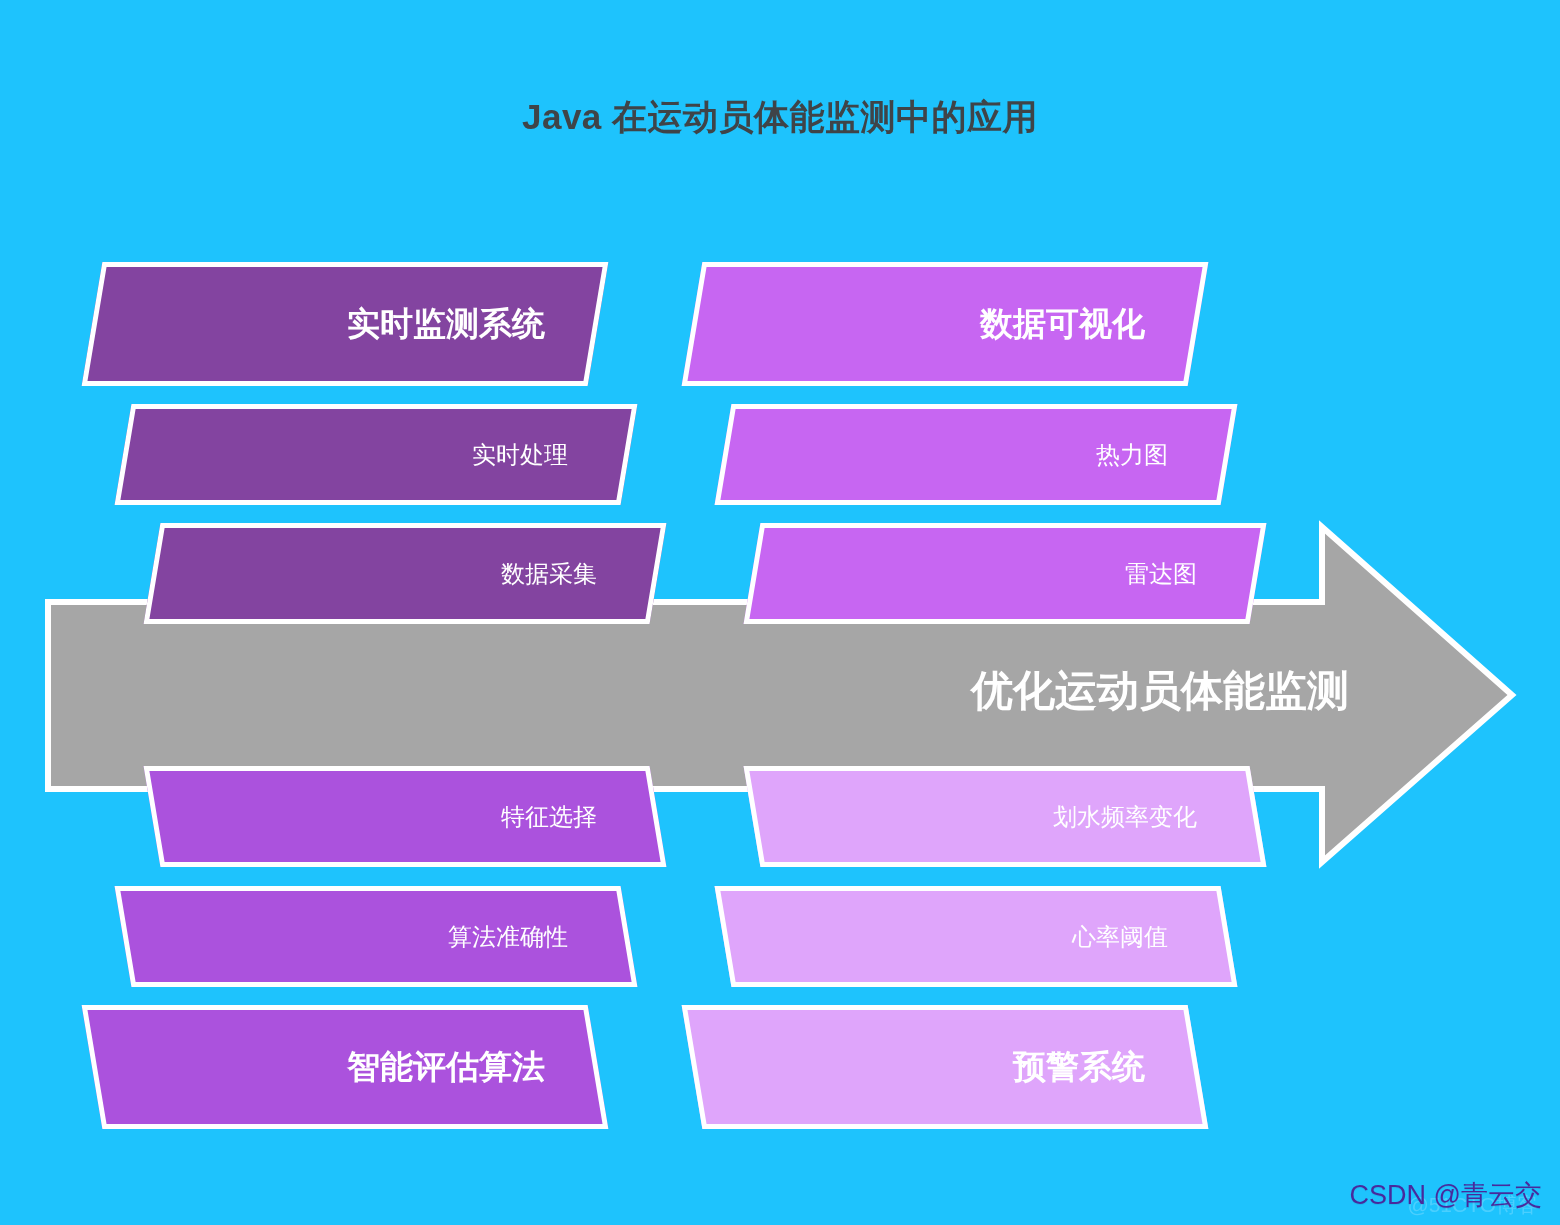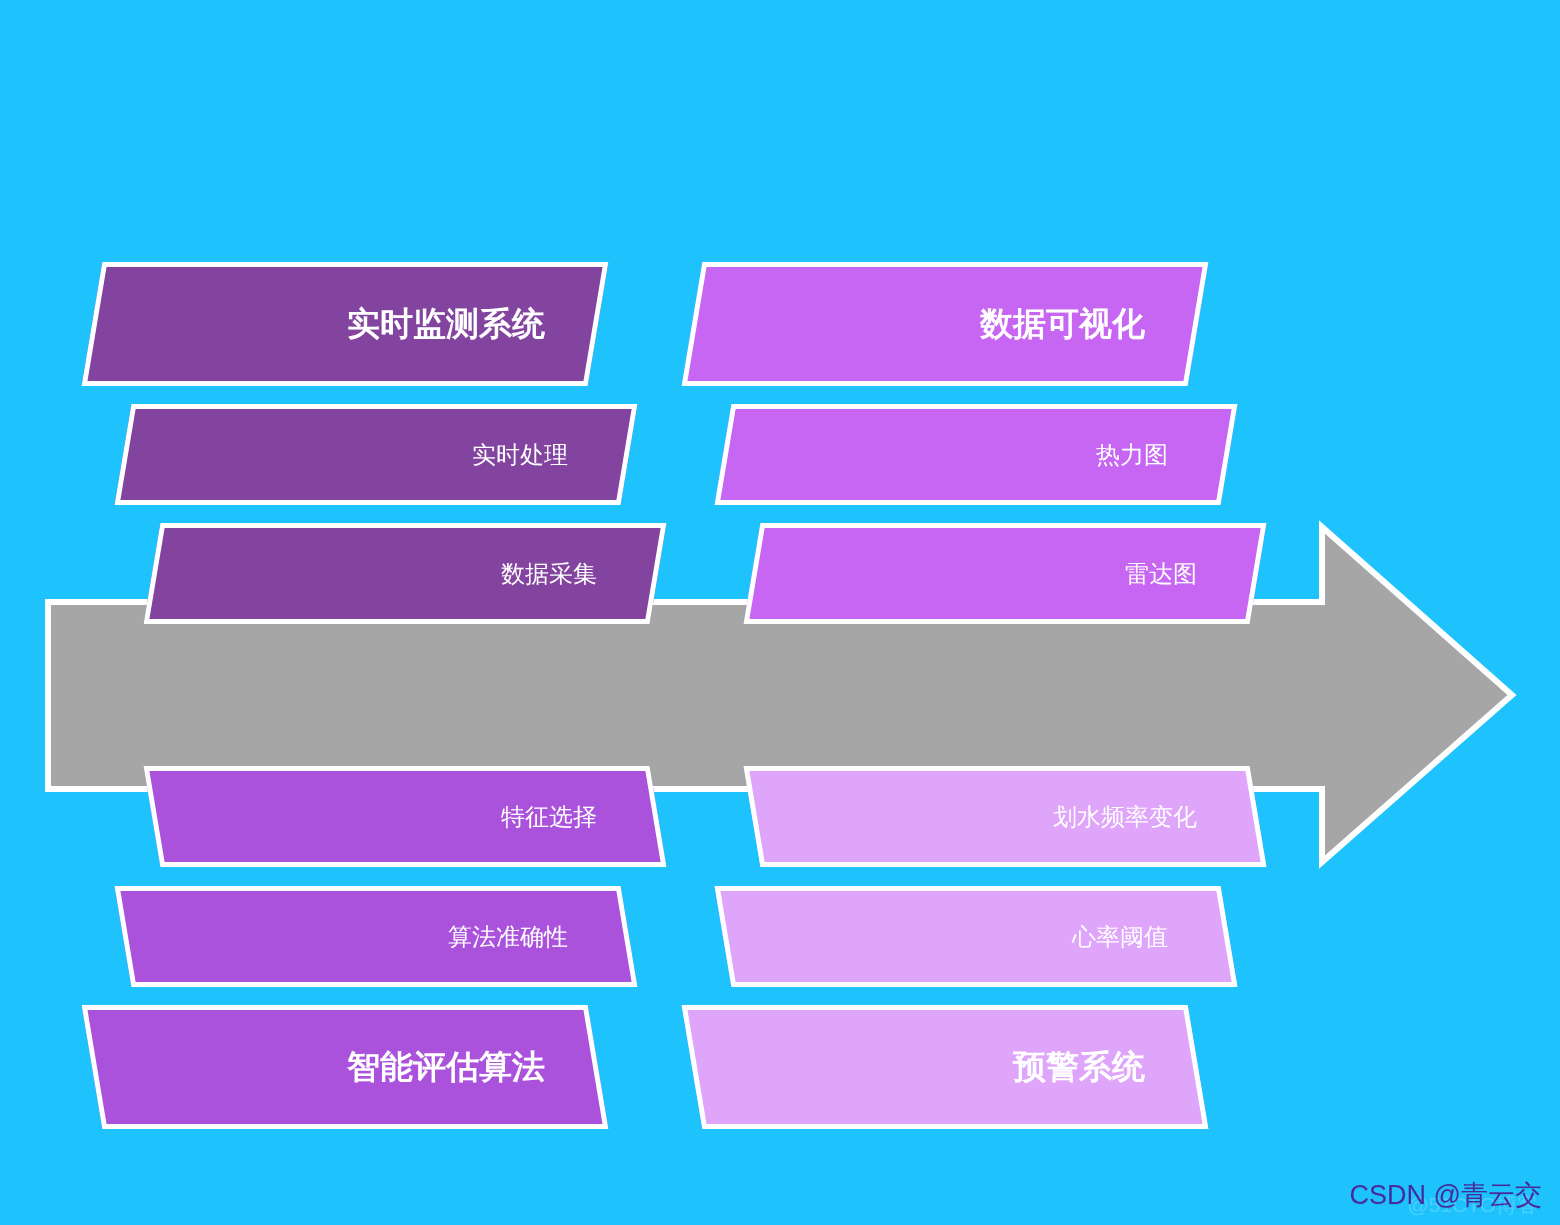--- a/index.html
+++ b/index.html
@@ -113,24 +113,26 @@
     color: #5bd3ff;
     opacity: 0.75;
     white-space: nowrap;
   }
 </style>
 </head>
 <body>
 
 <div id="stage">
 
+  <div id="title">Java 在运动员体能监测中的应用</div>
 
   <svg id="arrow-layer" viewBox="0 0 1560 1225" width="1560" height="1225" aria-hidden="true">
     <polygon points="48,602 1322,602 1322,527 1512,695 1322,862 1322,789 48,789" fill="#a6a6a6" stroke="#ffffff" stroke-width="6" stroke-linejoin="miter"></polygon>
   </svg>
+  <div id="arrow-label">优化运动员体能监测</div>
 
   <div class="bar head skew-down" style="left:92px; top:262px; width:506px; height:124px; background:#8344a0;">
     <span class="bar-label">实时监测系统</span>
   </div>
   <div class="bar sub skew-down" style="left:123px; top:404px; width:506px; height:101px; background:#8344a0;">
     <span class="bar-label">实时处理</span>
   </div>
   <div class="bar sub skew-down" style="left:152px; top:523px; width:506px; height:101px; background:#8344a0;">
     <span class="bar-label">数据采集</span>
   </div>

